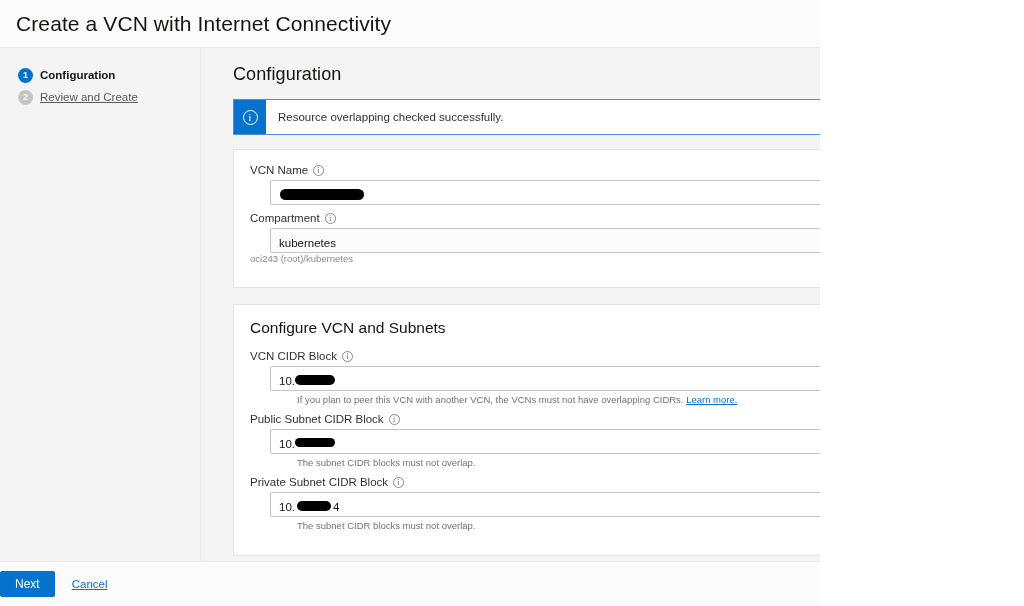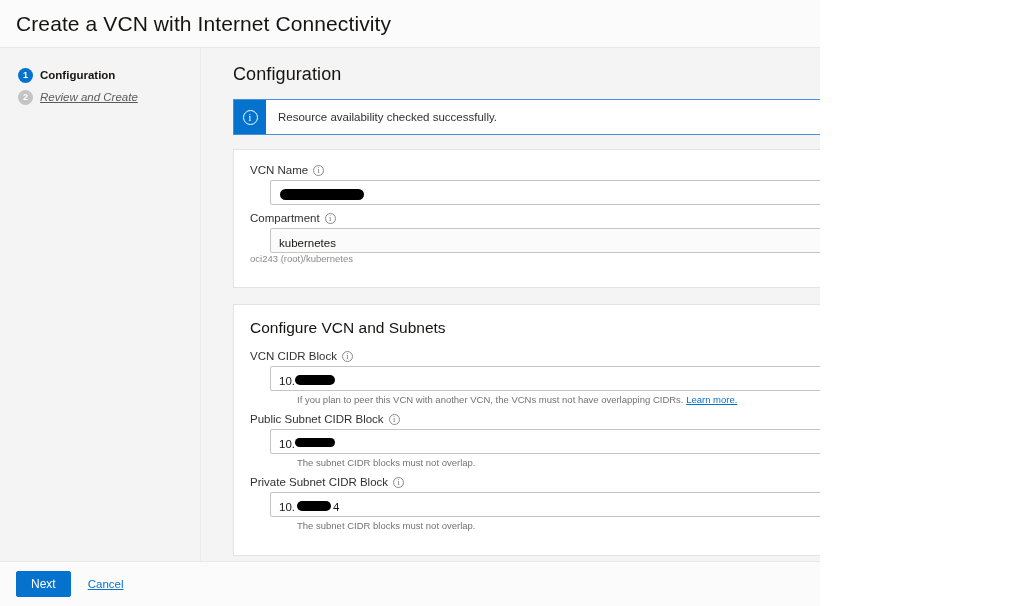--- a/index.html
+++ b/index.html
@@ -74,21 +74,20 @@
     font-weight: 700;
   }
   .step-badge.active { background: #0572ce; }
   .step-badge.inactive { background: #c4c4c4; }
   .step-label { font-size: 11.5px; }
   .step-label.active { font-weight: 700; color: #161513; }
   .step-label.inactive {
     color: #5a5a5a;
     text-decoration: underline;
     cursor: pointer;
-    font-style: italic;
   }
 
   
   .wz-content {
     flex: 1 1 auto;
     background: #f4f4f4;
     padding: 16px 0 0 0;
     overflow: hidden;
     position: relative;
   }
@@ -251,21 +250,21 @@
   .val-prefix { font-size: 11.5px; color: #161513; }
 
   
   .wz-footer {
     height: 45px;
     min-height: 45px;
     background: #fbfbfb;
     border-top: 1px solid #e8e8e8;
     display: flex;
     align-items: center;
-    padding: 0 16px;
+    padding: 0 0;
   }
   .btn-next {
     background: #0572ce;
     border: 1px solid #0572ce;
     border-radius: 2px;
     color: #ffffff;
     font-size: 12px;
     padding: 5px 14px;
     cursor: pointer;
     font-family: "Liberation Sans", sans-serif;
@@ -305,21 +304,21 @@
 
     <div class="wz-content">
       <div class="content-inner">
 
         <div class="section-title">Configuration</div>
 
         <div class="banner">
           <div class="banner-icon-wrap">
             <span class="info-circle">i</span>
           </div>
-          <div class="banner-text">Resource availability checked successfully.</div>
+          <div class="banner-text">Resource overlapping checked successfully.</div>
           <div class="banner-close">
             <button class="btn-close">Close</button>
           </div>
         </div>
 
         <div class="card">
 
           <div class="field">
             <div class="field-label">
               <span>VCN Name</span>

